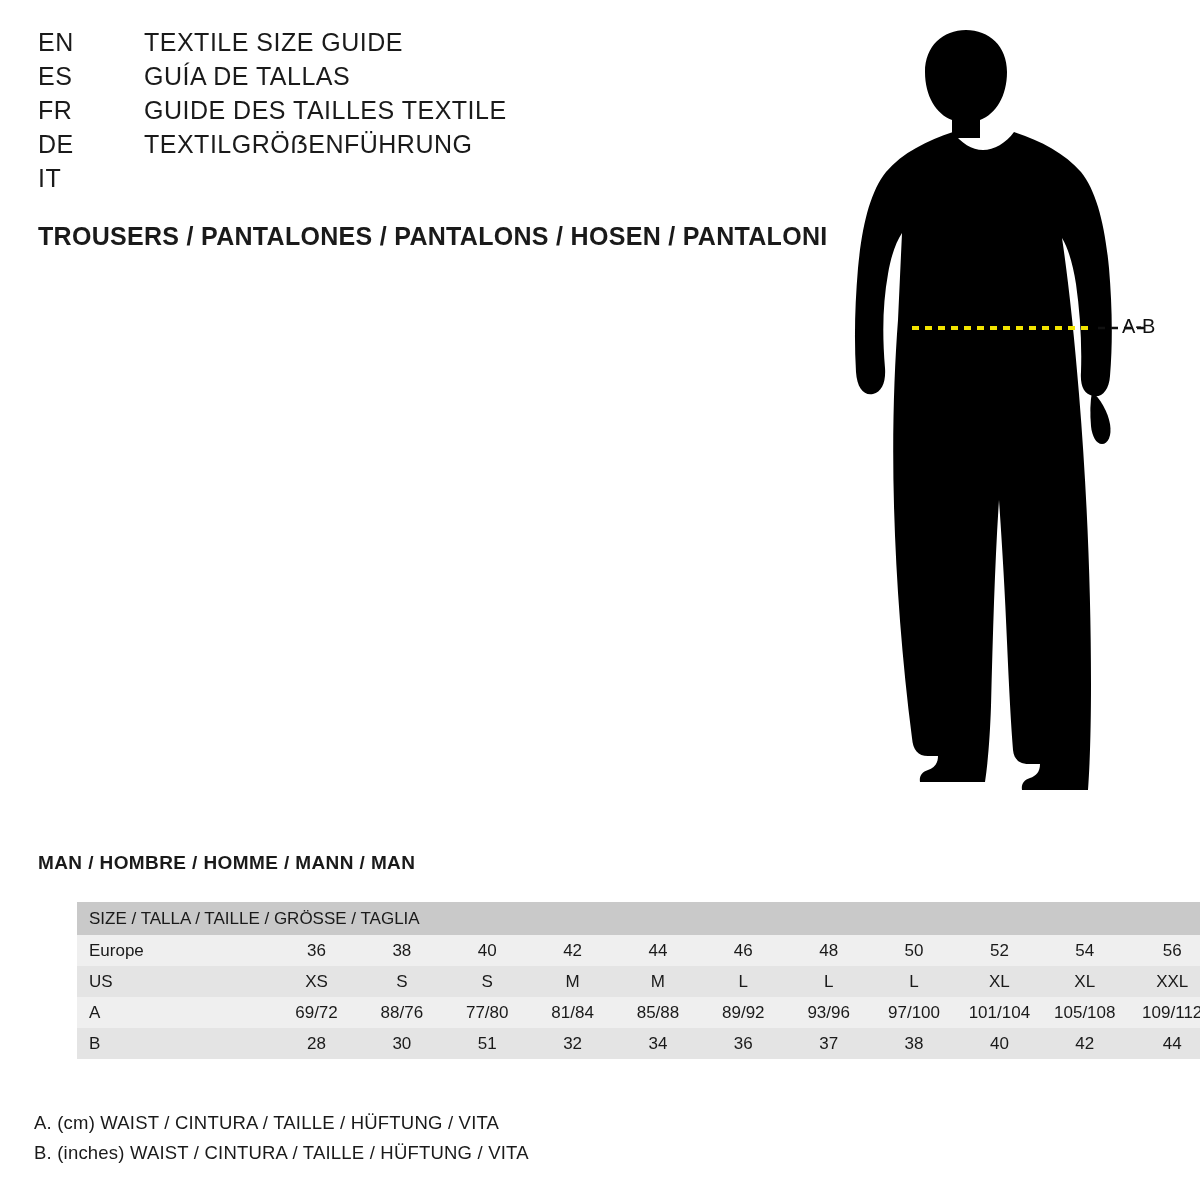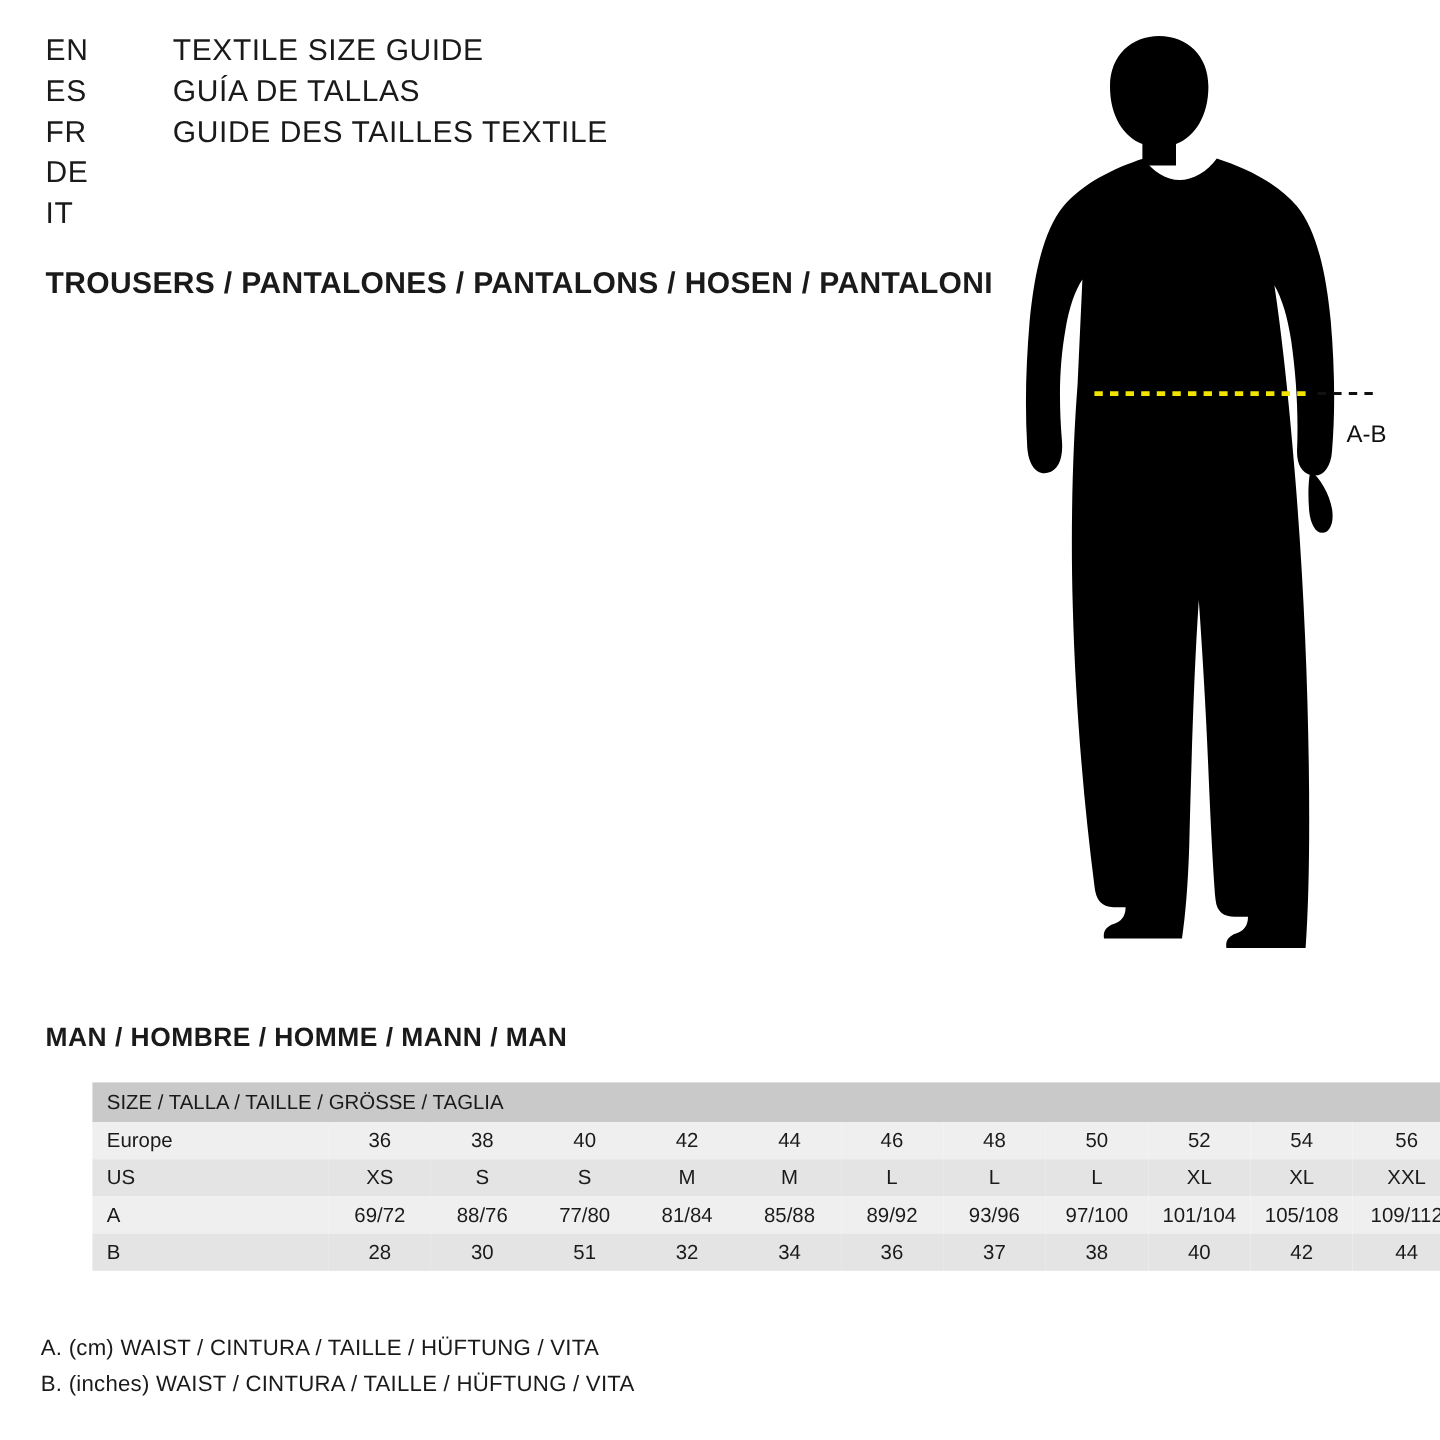--- a/index.html
+++ b/index.html
@@ -65,29 +65,28 @@
     height: 780px;
   }
   .figure-svg { display: block; }
 
   .ab-label {
     position: absolute;
     left: 1122px;
     top: 315px;
     font-size: 20px;
     color: #111;
-    margin-top: 36px;
   }
 
   
   .section-title {
     position: absolute;
     left: 38px;
     top: 852px;
-    font-size: 22px;
+    font-size: 19px;
     font-weight: bold;
     letter-spacing: 0.4px;
     color: #1a1a1a;
   }
 
   .size-table {
     position: absolute;
     left: 30px;
     top: 902px;
     width: 1140px;
@@ -145,20 +144,21 @@
     <div class="lang-row">
       <div class="lang-code">ES</div>
       <div class="lang-text">GUÍA DE TALLAS</div>
     </div>
     <div class="lang-row">
       <div class="lang-code">FR</div>
       <div class="lang-text">GUIDE DES TAILLES TEXTILE</div>
     </div>
     <div class="lang-row">
       <div class="lang-code">DE</div>
+      <div class="lang-text">TEXTILGRÖẞENFÜHRUNG</div>
     </div>
     <div class="lang-row">
       <div class="lang-code">IT</div>
     </div>
   </div>
 
   <div class="garment-line">TROUSERS / PANTALONES / PANTALONS / HOSEN / PANTALONI</div>
 
   <div class="figure-wrap">
     <svg class="figure-svg" width="380" height="780" viewBox="0 0 380 780" xmlns="http://www.w3.org/2000/svg">

